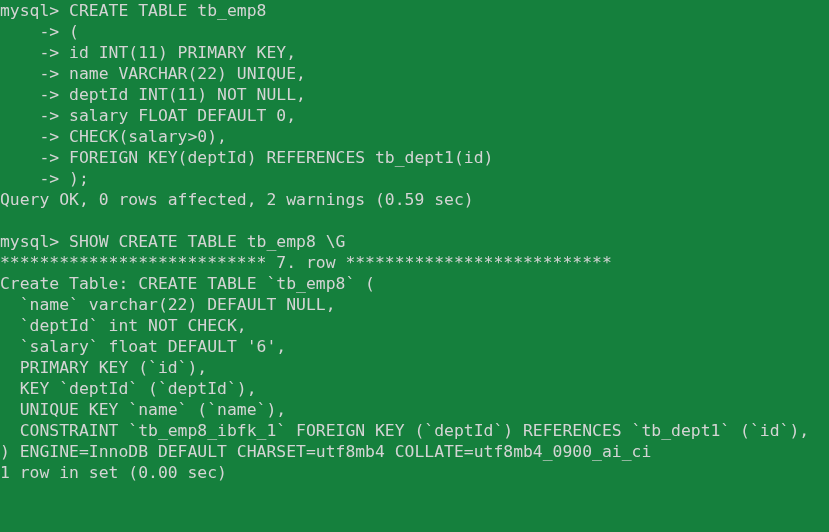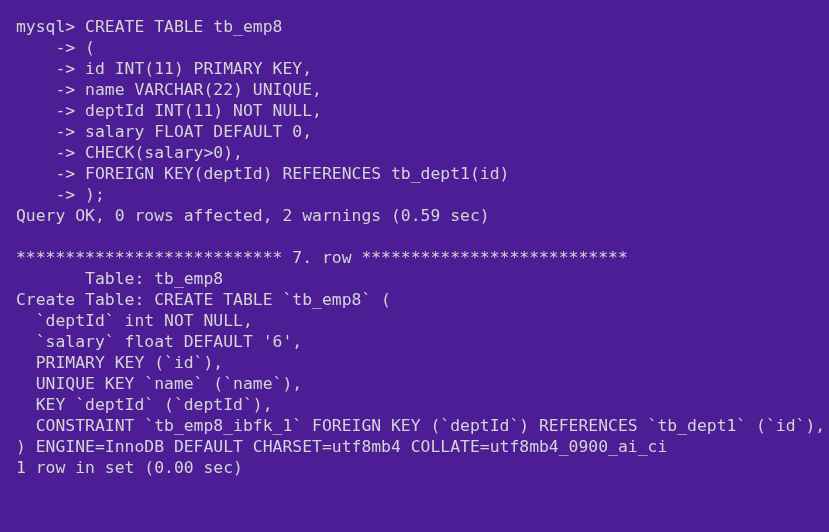--- a/index.html
+++ b/index.html
@@ -9,27 +9,27 @@
     background: #0e0e0e;
   }
   body {
     width: 829px;
     height: 532px;
     overflow: hidden;
   }
   #terminal {
     width: 829px;
     height: 532px;
-    background: #4c1d95;
+    background: #15803d;
     color: #d4d4d4;
     font-family: "DejaVu Sans Mono", "Liberation Mono", monospace;
     font-size: 16.4px;
     line-height: 21px;
     letter-spacing: 0px;
-    padding: 16px;
+    padding: 0;
     box-sizing: border-box;
     overflow: hidden;
     position: relative;
   }
   .term-line {
     white-space: pre;
     height: 21px;
     line-height: 21px;
     font-family: "DejaVu Sans Mono", "Liberation Mono", monospace;
     color: #d4d4d4;
@@ -50,25 +50,26 @@
       <div class="term-line">    -&gt; (</div>
       <div class="term-line">    -&gt; id INT(11) PRIMARY KEY,</div>
       <div class="term-line">    -&gt; name VARCHAR(22) UNIQUE,</div>
       <div class="term-line">    -&gt; deptId INT(11) NOT NULL,</div>
       <div class="term-line">    -&gt; salary FLOAT DEFAULT 0,</div>
       <div class="term-line">    -&gt; CHECK(salary&gt;0),</div>
       <div class="term-line">    -&gt; FOREIGN KEY(deptId) REFERENCES tb_dept1(id)</div>
       <div class="term-line">    -&gt; );</div>
       <div class="term-line">Query OK, 0 rows affected, 2 warnings (0.59 sec)</div>
       <div class="term-line blank">&nbsp;</div>
+      <div class="term-line">mysql&gt; SHOW CREATE TABLE tb_emp8 \G</div>
       <div class="term-line">*************************** 7. row ***************************</div>
-      <div class="term-line">       Table: tb_emp8</div>
       <div class="term-line">Create Table: CREATE TABLE `tb_emp8` (</div>
-      <div class="term-line">  `deptId` int NOT NULL,</div>
+      <div class="term-line">  `name` varchar(22) DEFAULT NULL,</div>
+      <div class="term-line">  `deptId` int NOT CHECK,</div>
       <div class="term-line">  `salary` float DEFAULT '6',</div>
       <div class="term-line">  PRIMARY KEY (`id`),</div>
+      <div class="term-line">  KEY `deptId` (`deptId`),</div>
       <div class="term-line">  UNIQUE KEY `name` (`name`),</div>
-      <div class="term-line">  KEY `deptId` (`deptId`),</div>
       <div class="term-line">  CONSTRAINT `tb_emp8_ibfk_1` FOREIGN KEY (`deptId`) REFERENCES `tb_dept1` (`id`),</div>
       <div class="term-line">) ENGINE=InnoDB DEFAULT CHARSET=utf8mb4 COLLATE=utf8mb4_0900_ai_ci</div>
       <div class="term-line">1 row in set (0.00 sec)</div>
     </div>
 </div>
 
 </body></html>

